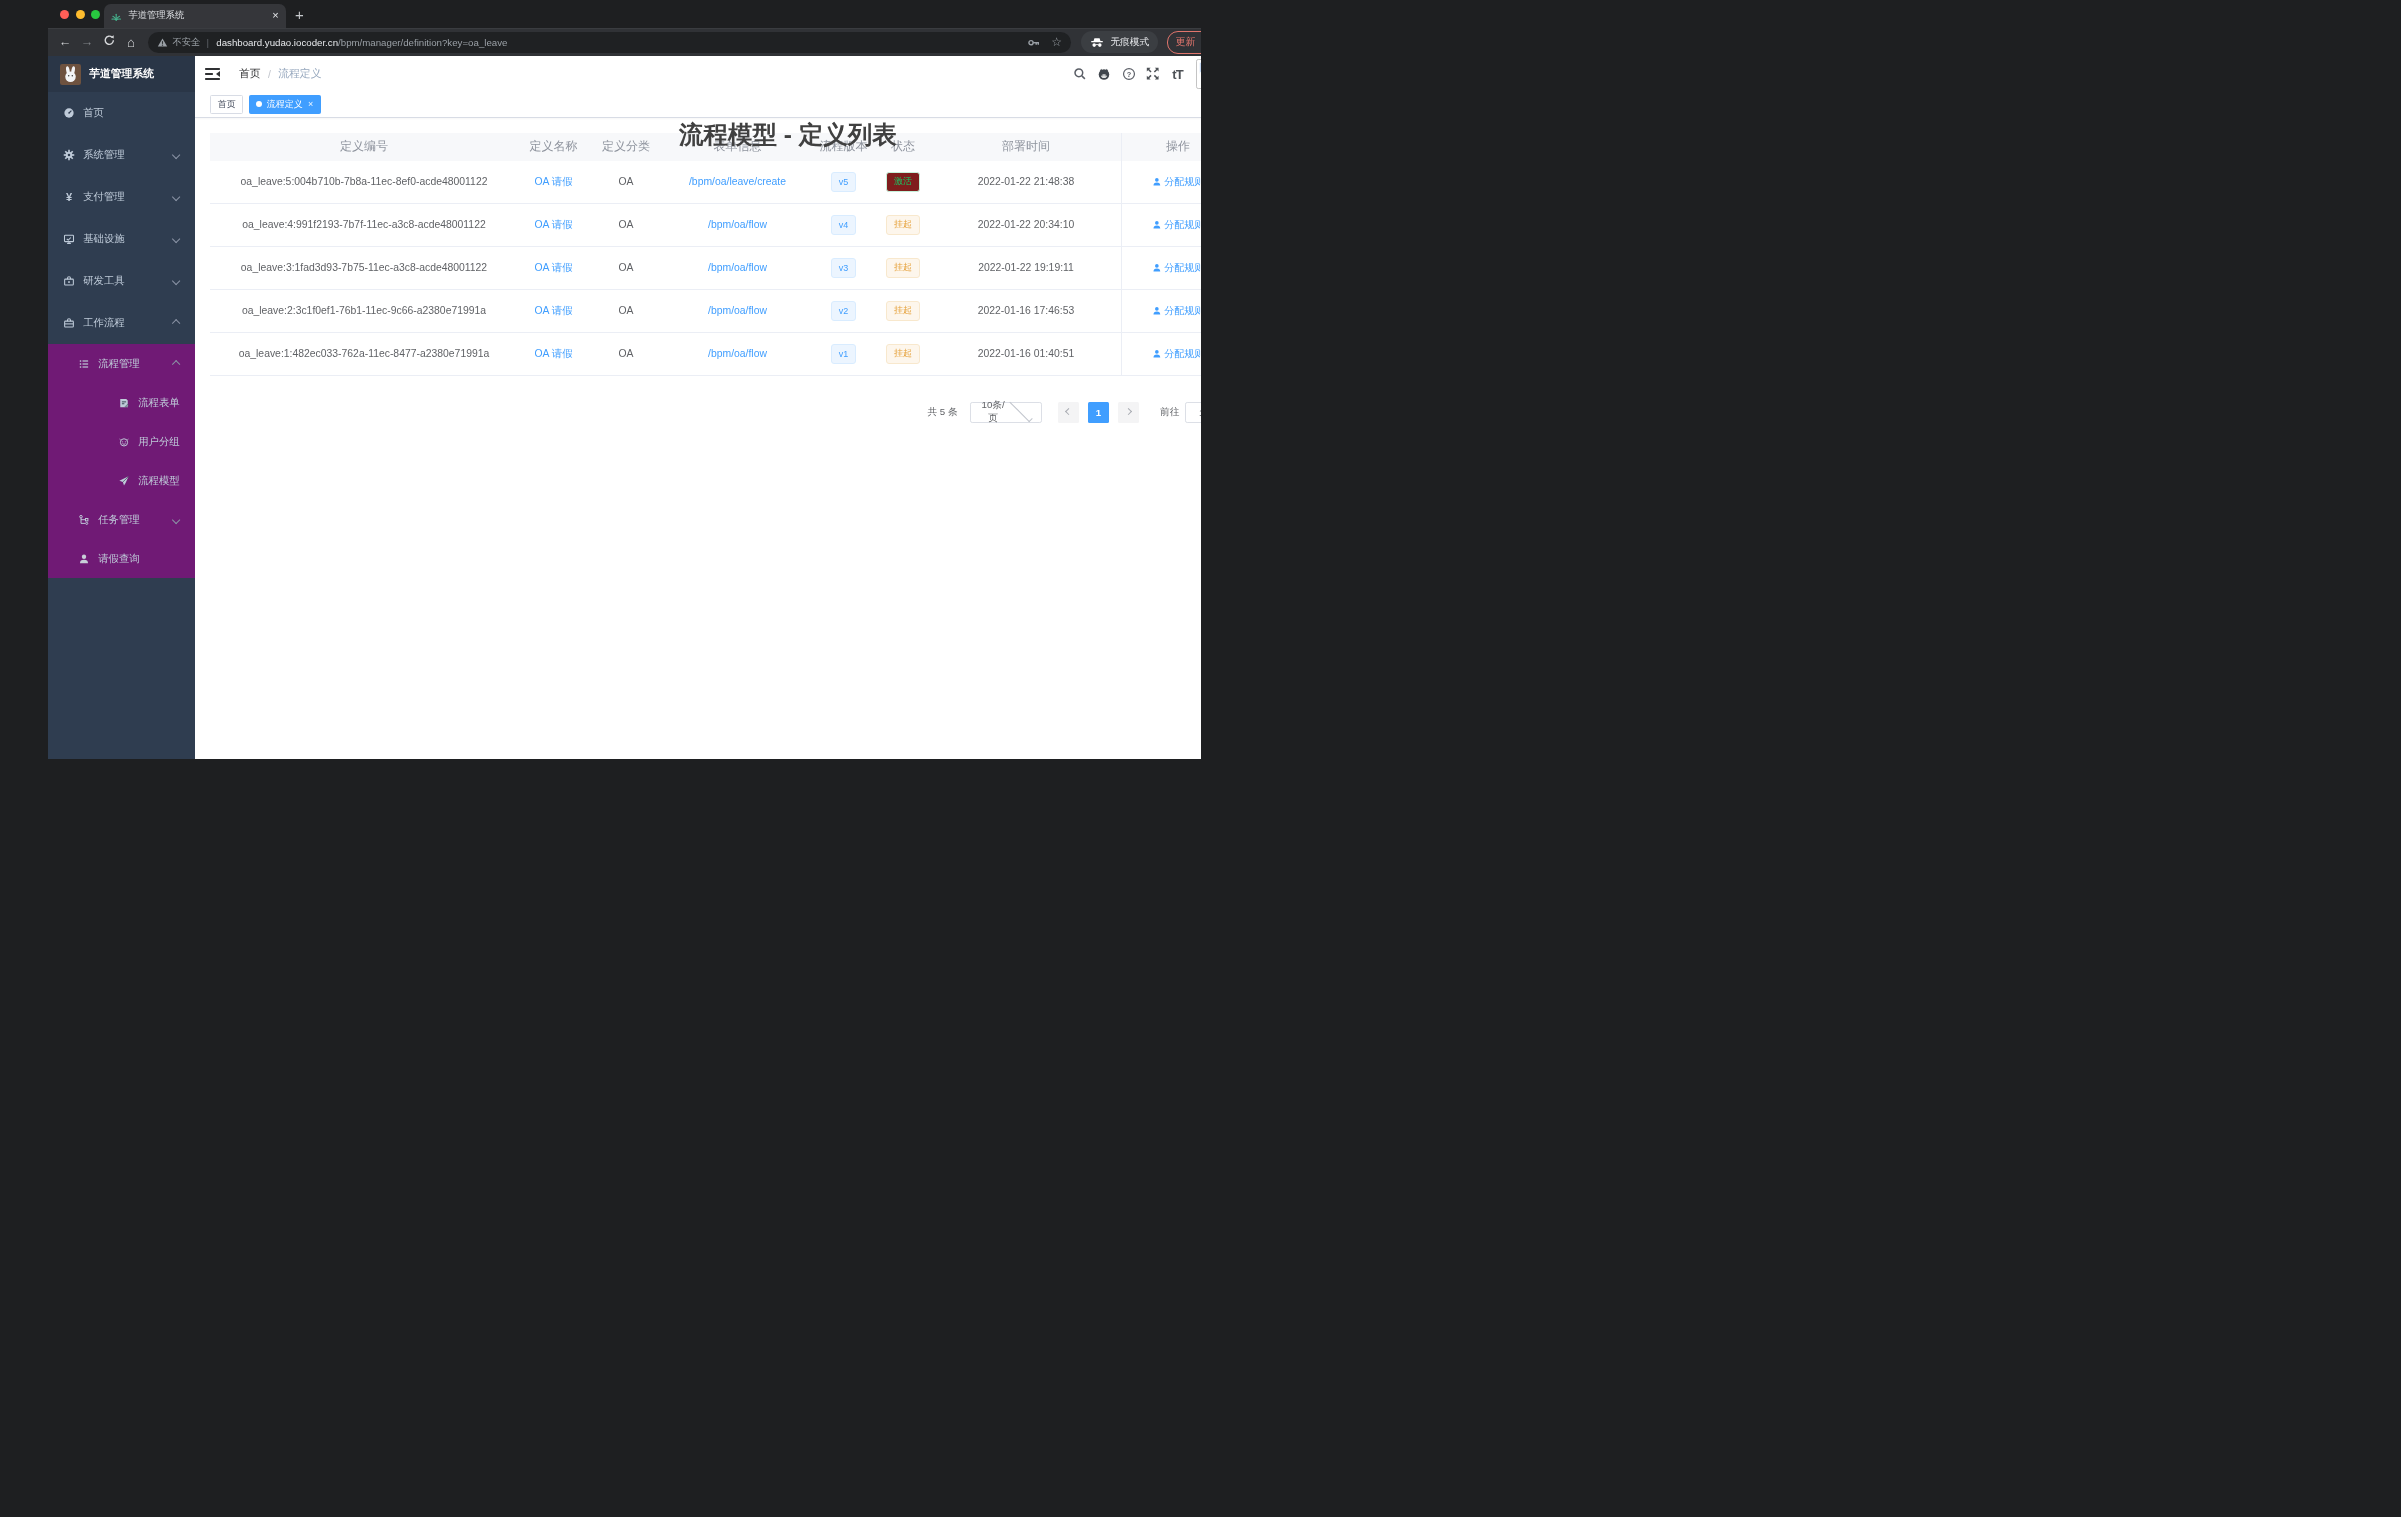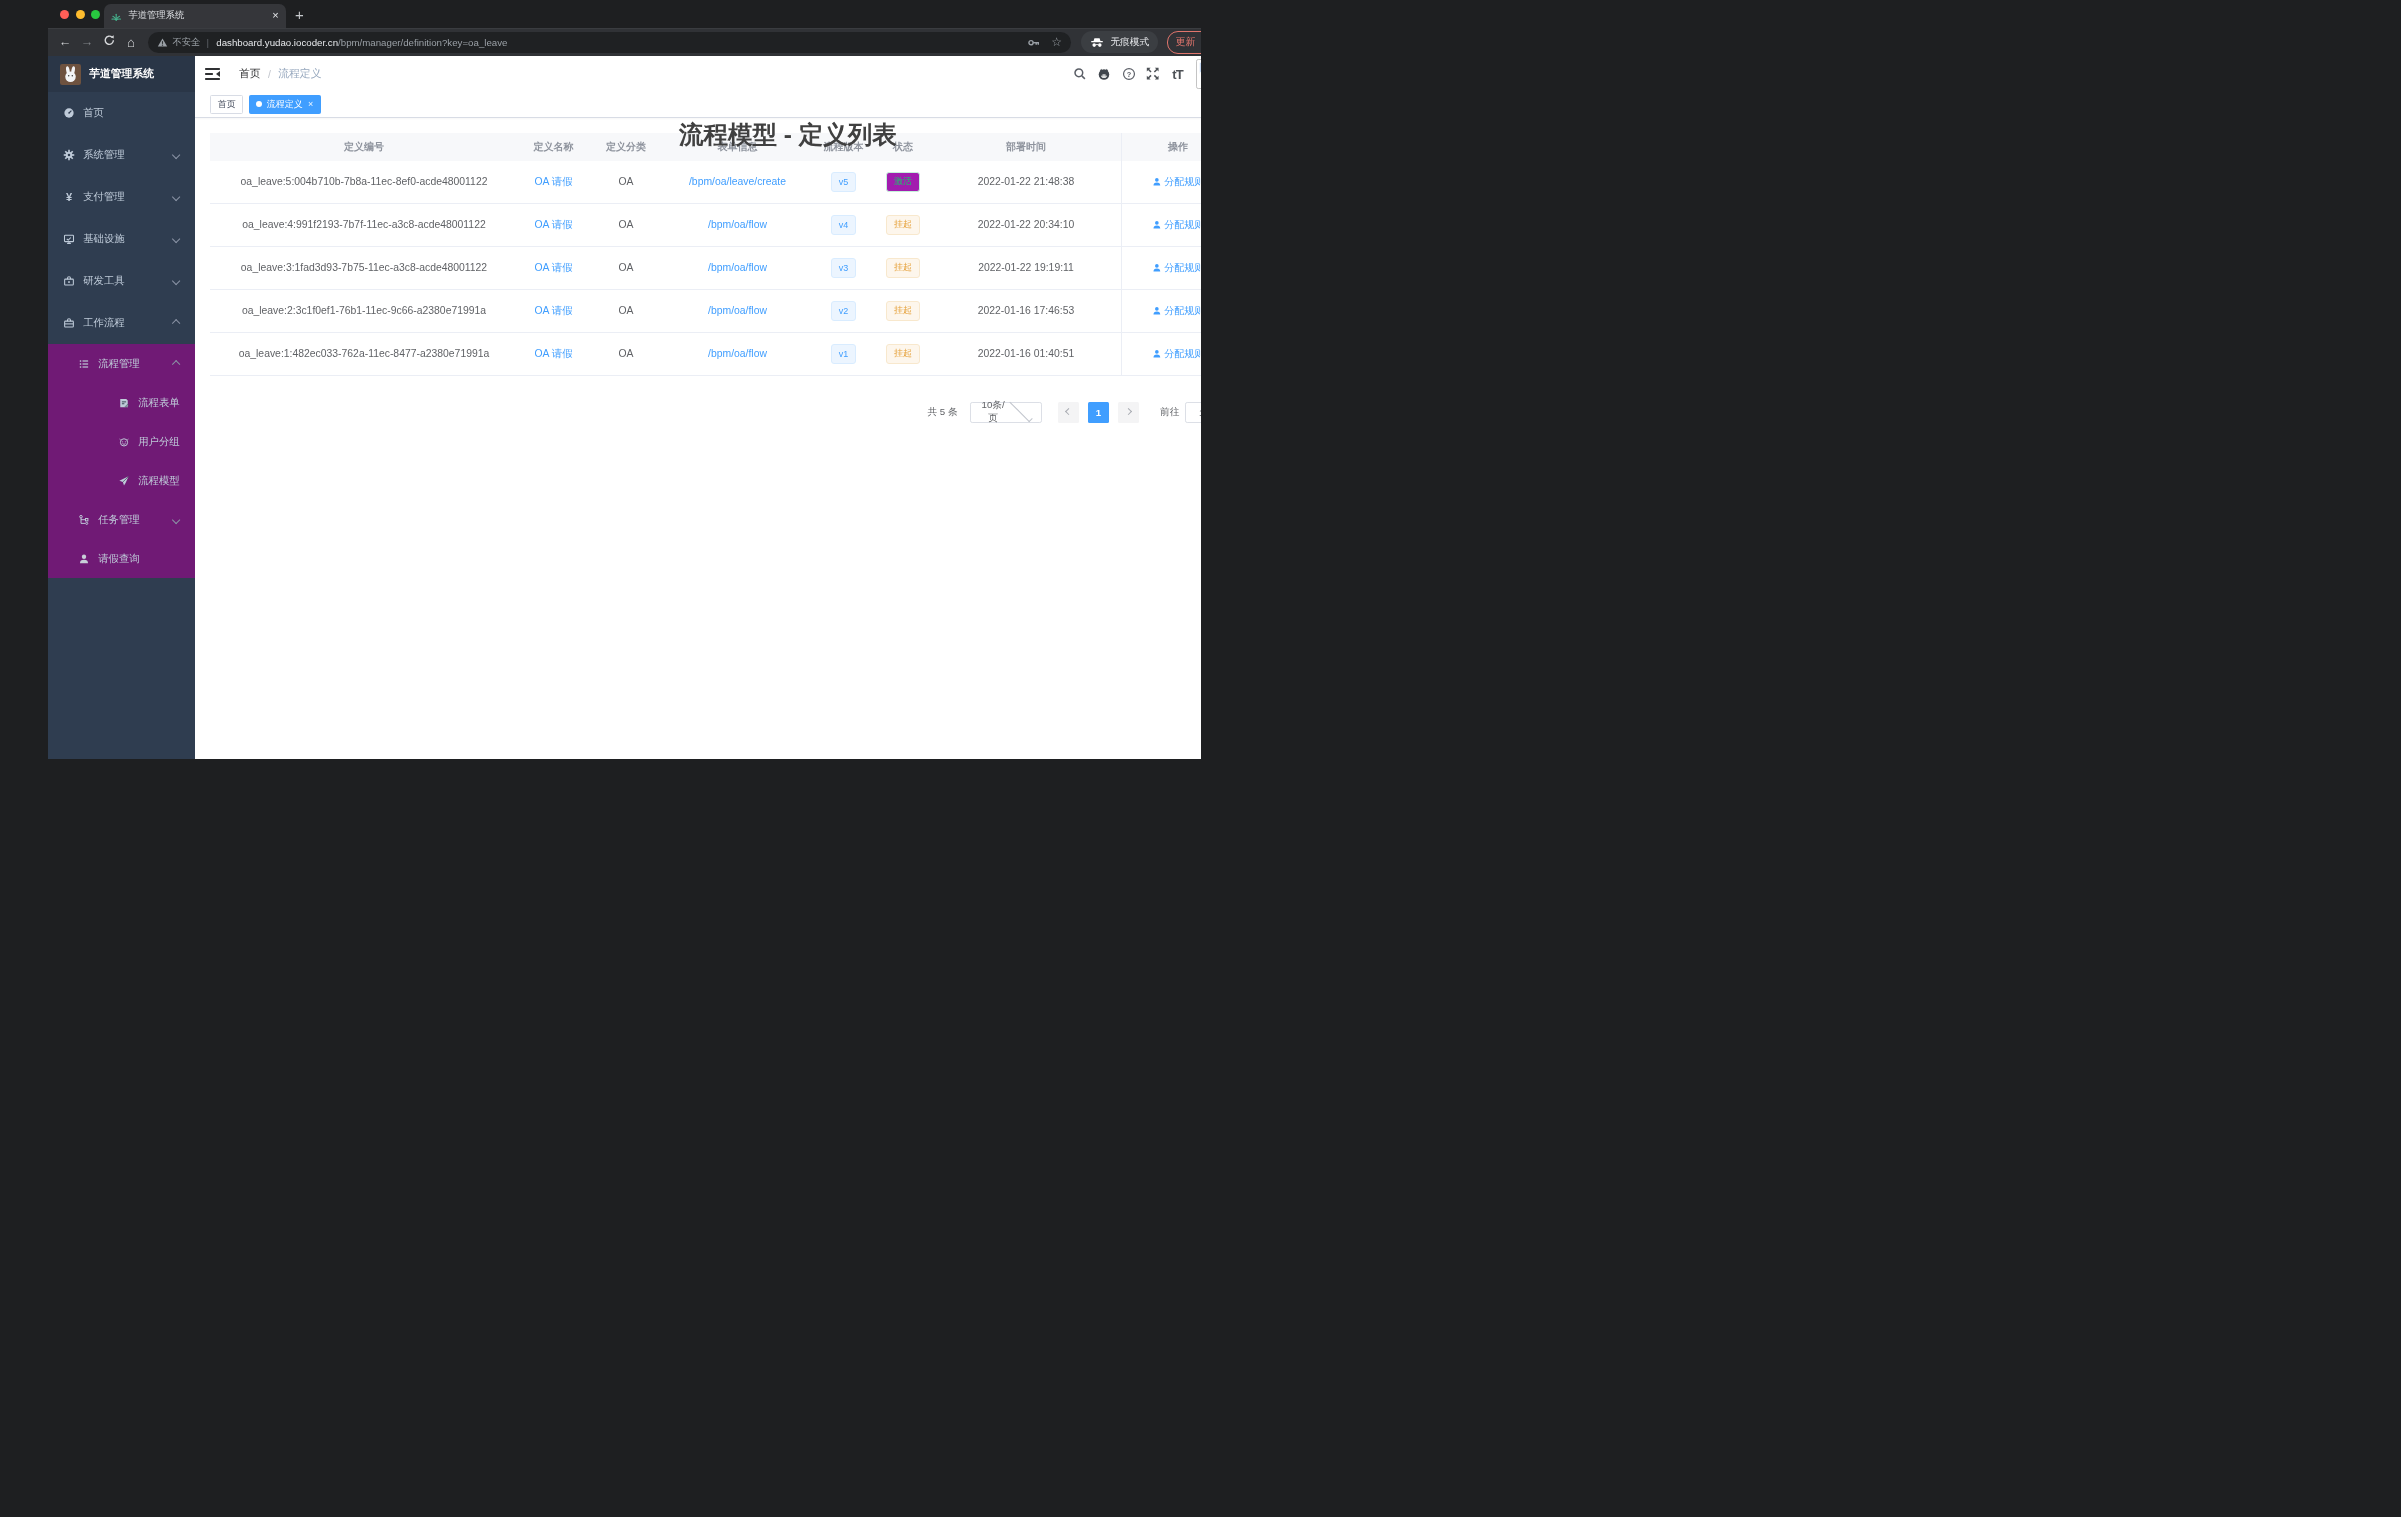--- a/index.html
+++ b/index.html
@@ -88,32 +88,32 @@
   .tag{height:19.3px;box-sizing:border-box;border:0.7px solid #d8dce5;background:#fff;color:#495060;
        font-size:9px;display:flex;align-items:center;padding:0 6.7px;border-radius:1.5px;}
   .tag.active{background:#409eff;border-color:#409eff;color:#fff;}
   .tag-dot{width:6px;height:6px;border-radius:50%;background:#fff;margin-right:4.5px;}
   .tag-close{margin-left:5.2px;font-size:9px;line-height:1;opacity:.9;}
 
   
   .content{padding:15px;}
   .tbl{width:100%;}
   .tr{display:flex;align-items:center;}
-  .th-row{height:28px;background:#f7f8fa;color:#8f949e;font-weight:700;font-size:10px;}
+  .th-row{height:28px;background:#f7f8fa;color:#8f949e;font-weight:400;font-size:12px;}
   .td-row{height:42px;border-bottom:0.7px solid #ebeef5;font-size:10.4px;color:#606266;background:#fff;}
   .cell{text-align:center;box-sizing:border-box;display:flex;align-items:center;justify-content:center;
         overflow:hidden;white-space:nowrap;}
   .c-id{width:308px;} .c-name{width:71px;} .c-cat{width:74px;} .c-form{width:149px;}
   .c-ver{width:63px;} .c-status{width:56px;} .c-time{width:190px;}
   .c-op{flex:1;border-left:0.7px solid #ebeef5;align-self:stretch;}
   .link{color:#409eff;}
   .vtag{display:inline-flex;align-items:center;justify-content:center;height:18px;min-width:10.4px;
         padding:0 6px;background:#ecf5ff;border:0.7px solid #d9ecff;border-radius:3px;color:#409eff;font-size:9px;}
   .stag{display:inline-flex;align-items:center;height:18px;padding:0 6.7px;border-radius:3px;font-size:9px;}
-  .stag.success{background:#a21caf;border:0.7px solid #c5f1da;color:#13ce66;}
+  .stag.success{background:#7f1d1d;border:0.7px solid #c5f1da;color:#13ce66;}
   .stag.warning{background:#fdf6ec;border:0.7px solid #f8e8cd;color:#e6a23c;}
   .op-link{display:inline-flex;align-items:center;gap:3px;color:#409eff;font-size:10px;}
 
   
   .pager{margin-top:26px;display:flex;align-items:center;justify-content:flex-end;color:#606266;font-size:9.7px;}
   .pg-total{margin-right:12px;}
   .pg-select{width:72px;height:21px;border:0.7px solid #dcdfe6;border-radius:2.2px;display:flex;align-items:center;
              box-sizing:border-box;padding:0 6px 0 9px;margin-right:16.3px;background:#fff;}
   .pg-select span{flex:1;text-align:center;}
   .pg-select .chev{color:#c0c4cc;}

